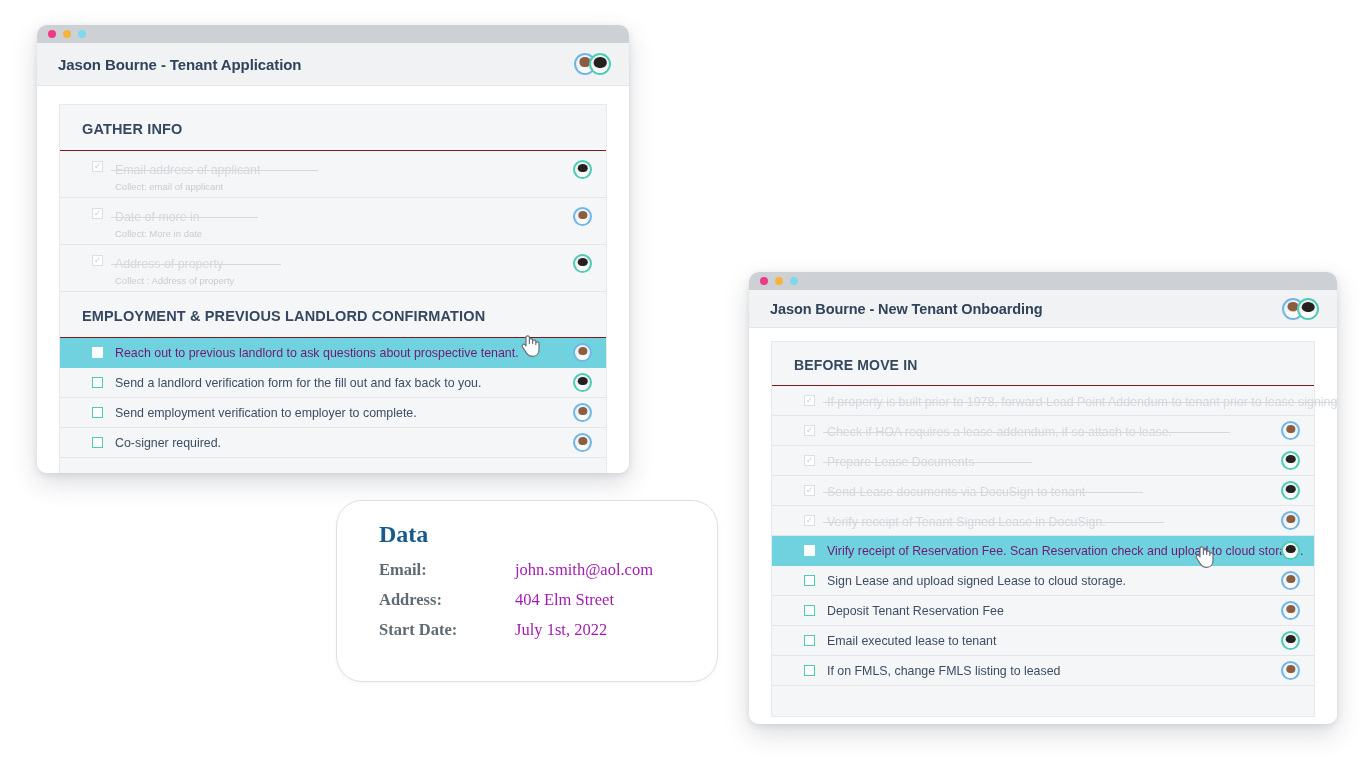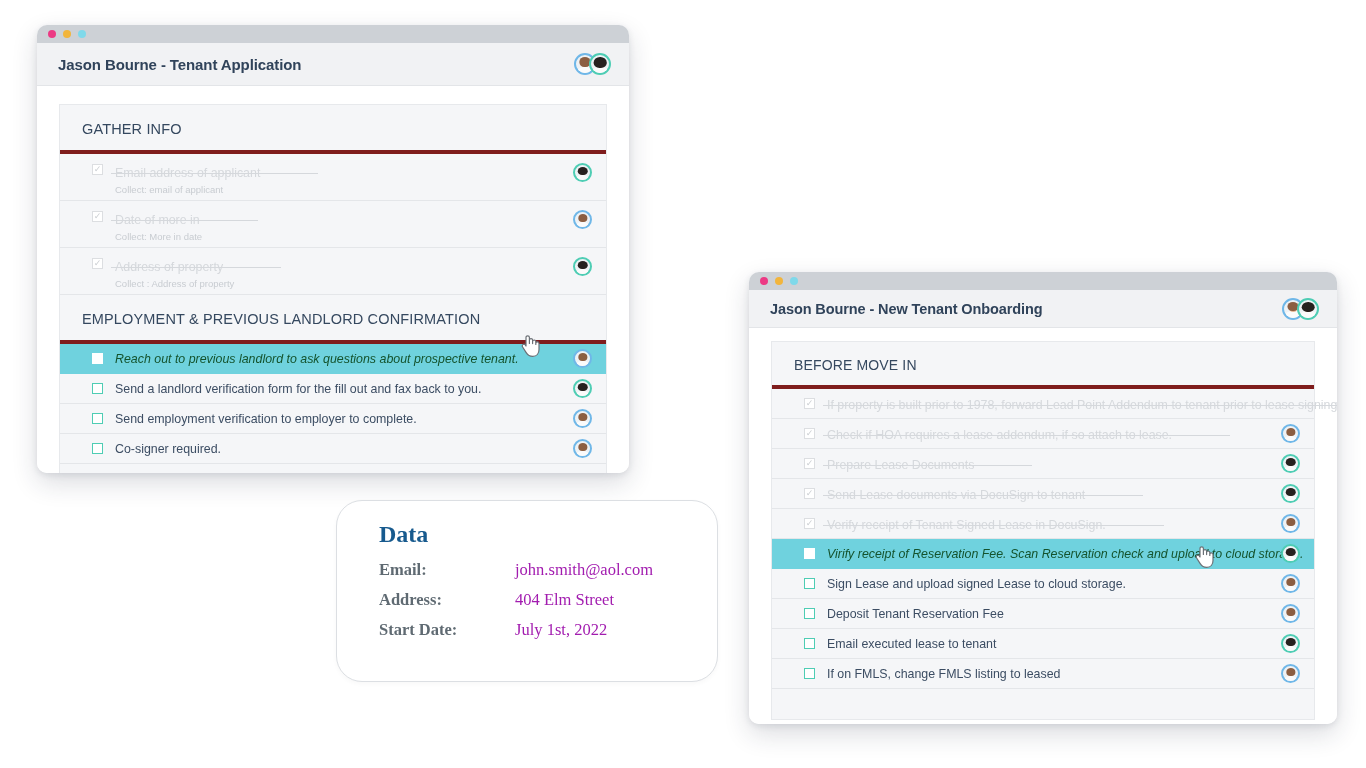--- a/index.html
+++ b/index.html
@@ -91,24 +91,24 @@
 
   
   .panelwrap { padding: 18px 22px 20px 22px; background: #fff; }
   .panel {
     background: #f5f6f8;
     border: 1px solid #e7e9ec;
   }
   .section-head {
     padding: 16px 0 13px 22px;
     font-size: 14.5px;
-    font-weight: normal;
+    font-weight: bold;
     color: #35485f;
     letter-spacing: 0.15px;
-    border-bottom: 4px solid #7f1d1d;
+    border-bottom: 1px solid #7f1d1d;
   }
   .section-head.w2 { font-size: 14px; padding: 15px 0 12px 22px; }
 
   .row {
     display: flex;
     align-items: center;
     border-bottom: 1px solid #e4e6e9;
     padding: 0 14px 0 32px;
     min-height: 30px;
     position: relative;
@@ -133,21 +133,21 @@
   }
   .cb.done::after { content: "\2713"; display: block; }
 
   .rowtext { flex: 1; min-width: 0; }
   .rowlabel {
     font-size: 12.4px;
     color: #3c4d63;
     white-space: nowrap;
     line-height: 16px;
   }
-  .row.active .rowlabel { color: #14532d; font-style: italic; }
+  .row.active .rowlabel { color: #701a75; }
   .rowsub {
     font-size: 9.5px;
     color: #c8ccd1;
     margin-top: 3px;
     line-height: 12px;
   }
   .row.done .rowlabel {
     color: #d5d8dc;
     text-decoration: line-height;
     position: relative;

